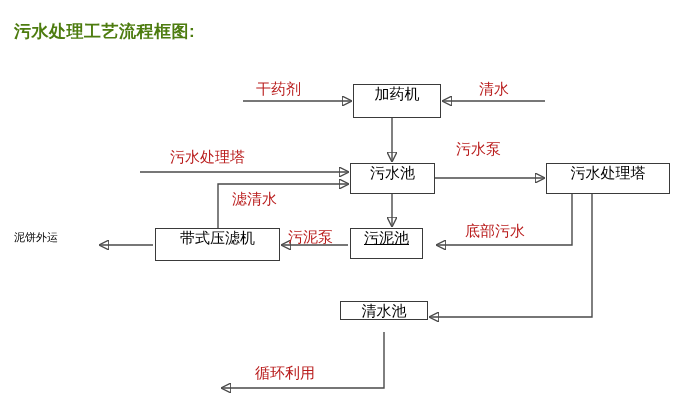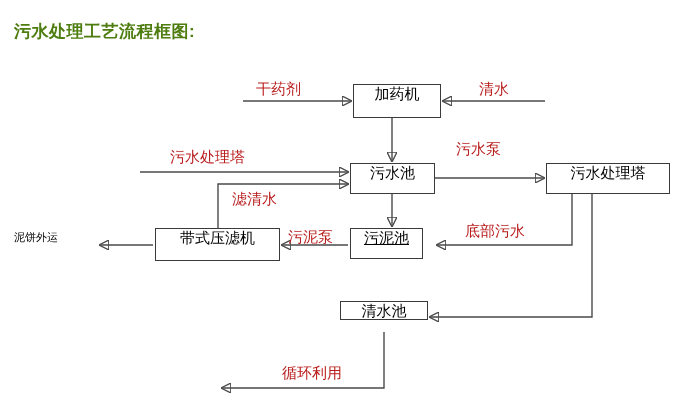--- a/index.html
+++ b/index.html
@@ -137,17 +137,17 @@
   <div class="edge-label" style="left:170px; top:148px;">污水处理塔</div>
 
   <div class="edge-label" style="left:232px; top:190px;">滤清水</div>
 
   <div class="edge-label" style="left:456px; top:140px;">污水泵</div>
 
   <div class="edge-label" style="left:288px; top:228px;">污泥泵</div>
 
   <div class="edge-label" style="left:465px; top:222px;">底部污水</div>
 
-  <div class="edge-label" style="left:255px; top:364px;margin-left:27px;">循环利用</div>
+  <div class="edge-label" style="left:255px; top:364px;">循环利用</div>
 
   <div class="terminal-label" style="left:14px; top:230px;">泥饼外运</div>
 
 </div>
 
 </body></html>

